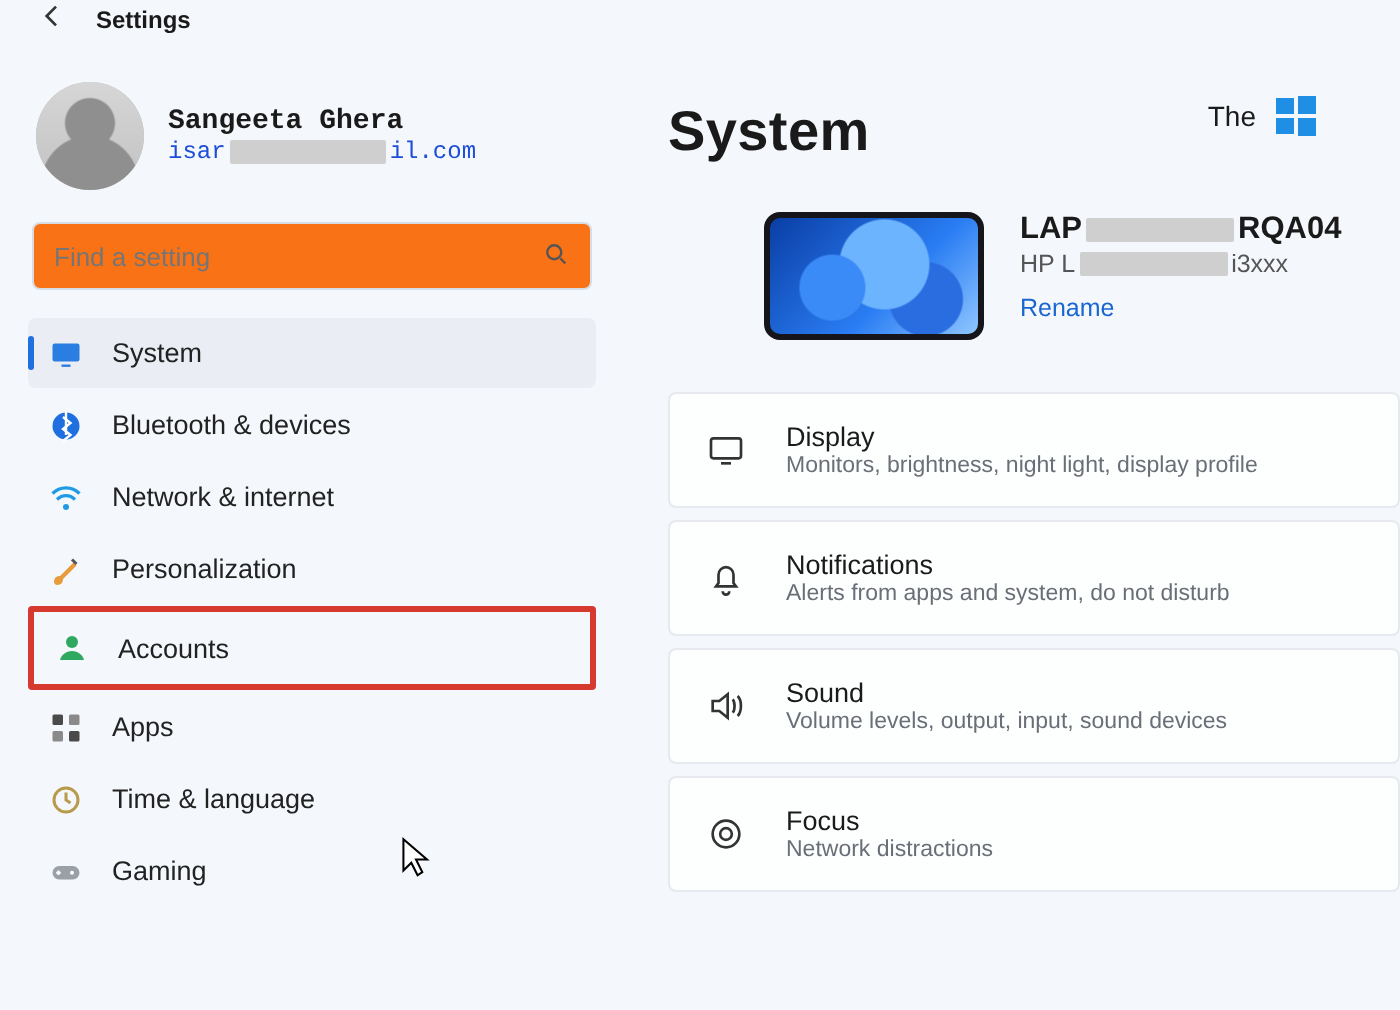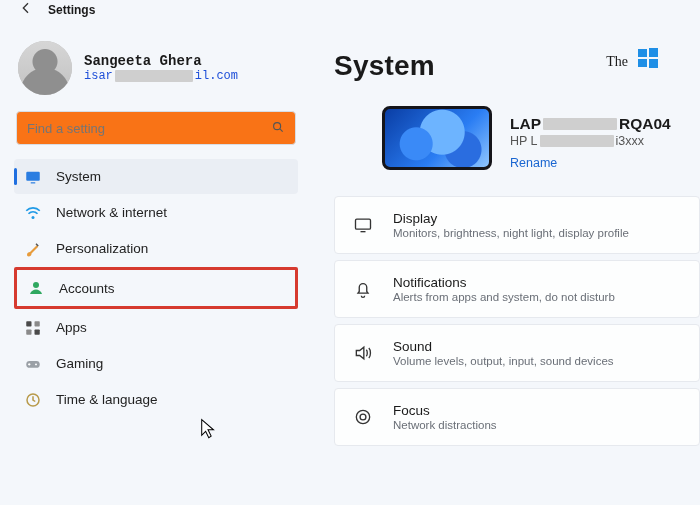--- a/index.html
+++ b/index.html
@@ -75,25 +75,25 @@
     position:absolute; left:200px; top:418px; width:16px; height:22px;
     pointer-events:none;
   }
 
   
   .main{
     flex:1; padding: 50px 0 0 22px; overflow:hidden;
   }
   .hdr-row{ display:flex; align-items:flex-start; justify-content:space-between; padding-right:40px;}
   .page-title{ font-size:28px; font-weight:600; letter-spacing:0.2px; }
-  .brand{ display:flex; align-items:flex-end; gap:8px; margin-top:-4px;font-family:Liberation Serif, serif;}
+  .brand{ display:flex; align-items:center; gap:8px; margin-top:-4px;}
   .brand .txt{ font-size:14px; line-height:17px; font-weight:400;}
   .brand svg{ width:24px; height:24px;}
 
-  .device-row{ display:flex; gap:18px; margin:24px 0 22px 0; align-items:flex-end;padding-left:48px;}
+  .device-row{ display:flex; gap:18px; margin:24px 0 22px 0; align-items:flex-start;padding-left:48px;}
   .device-thumb{
     width:110px; height:64px; border-radius:8px; border:3px solid #15151a;
     background:
       radial-gradient(circle at 30% 60%, #3a8af7 0 16px, transparent 17px),
       radial-gradient(circle at 55% 40%, #6db4ff 0 22px, transparent 23px),
       radial-gradient(circle at 75% 70%, #2a6de0 0 18px, transparent 19px),
       linear-gradient(135deg,#0a3ea5,#2a7df3 60%,#8fc6ff);
   }
   .device-meta{ font-size:13px; }
   .device-name{ font-size:15.5px; font-weight:600; display:flex; align-items:center; gap:2px;}
@@ -155,20 +155,30 @@
           <svg viewBox="0 0 24 24">
               <rect x="3" y="5" width="18" height="12" rx="1.5" fill="#2a7de1"></rect>
               <rect x="9" y="19" width="6" height="1.6" fill="#2a7de1"></rect>
             </svg>
         </span>
         <span>System</span>
       </div>
       <div class="nav-item">
         <span class="nav-icon">
           <svg viewBox="0 0 24 24">
+              <circle cx="12" cy="12" r="9" fill="#1f6fe0"></circle>
+              <path d="M10 6l5 4-5 4 5 4-5 4" stroke="#fff" stroke-width="1.6" fill="none"></path>
+              <path d="M12 6v16" stroke="#fff" stroke-width="1.6" transform="translate(0,-4)"></path>
+            </svg>
+        </span>
+        <span>Bluetooth &amp; devices</span>
+      </div>
+      <div class="nav-item">
+        <span class="nav-icon">
+          <svg viewBox="0 0 24 24">
               <path d="M3 9c5-5 13-5 18 0" stroke="#1f9ae6" stroke-width="2.2" fill="none"></path>
               <path d="M6 13c3.5-3.5 8.5-3.5 12 0" stroke="#1f9ae6" stroke-width="2.2" fill="none"></path>
               <circle cx="12" cy="18" r="2" fill="#1f9ae6"></circle>
             </svg>
         </span>
         <span>Network &amp; internet</span>
       </div>
       <div class="nav-item">
         <span class="nav-icon">
           <svg viewBox="0 0 24 24">
@@ -194,35 +204,35 @@
               <rect x="14" y="3" width="7" height="7" rx="1" fill="#8a8a8a"></rect>
               <rect x="3" y="14" width="7" height="7" rx="1" fill="#8a8a8a"></rect>
               <rect x="14" y="14" width="7" height="7" rx="1" fill="#4a4a4a"></rect>
             </svg>
         </span>
         <span>Apps</span>
       </div>
       <div class="nav-item">
         <span class="nav-icon">
           <svg viewBox="0 0 24 24">
+              <circle cx="12" cy="12" r="8" fill="none" stroke="#b89a4a" stroke-width="2"></circle>
+              <path d="M12 7v5l3 2" stroke="#b89a4a" stroke-width="2" fill="none"></path>
+            </svg>
+        </span>
+        <span>Time &amp; language</span>
+      </div>
+      <div class="nav-item">
+        <span class="nav-icon">
+          <svg viewBox="0 0 24 24">
               <rect x="3" y="8" width="18" height="9" rx="4.5" fill="#9aa0a6"></rect>
               <circle cx="16" cy="12.5" r="1.3" fill="#fff"></circle>
               <path d="M7 11v3M5.5 12.5h3" stroke="#fff" stroke-width="1.4"></path>
             </svg>
         </span>
         <span>Gaming</span>
-      </div>
-      <div class="nav-item">
-        <span class="nav-icon">
-          <svg viewBox="0 0 24 24">
-              <circle cx="12" cy="12" r="8" fill="none" stroke="#b89a4a" stroke-width="2"></circle>
-              <path d="M12 7v5l3 2" stroke="#b89a4a" stroke-width="2" fill="none"></path>
-            </svg>
-        </span>
-        <span>Time &amp; language</span>
       </div>
     </div>
   </div>
 
   <div class="main">
     <div class="hdr-row">
       <div class="page-title">System</div>
       <div class="brand">
         <div class="txt">
           <div>The</div>

